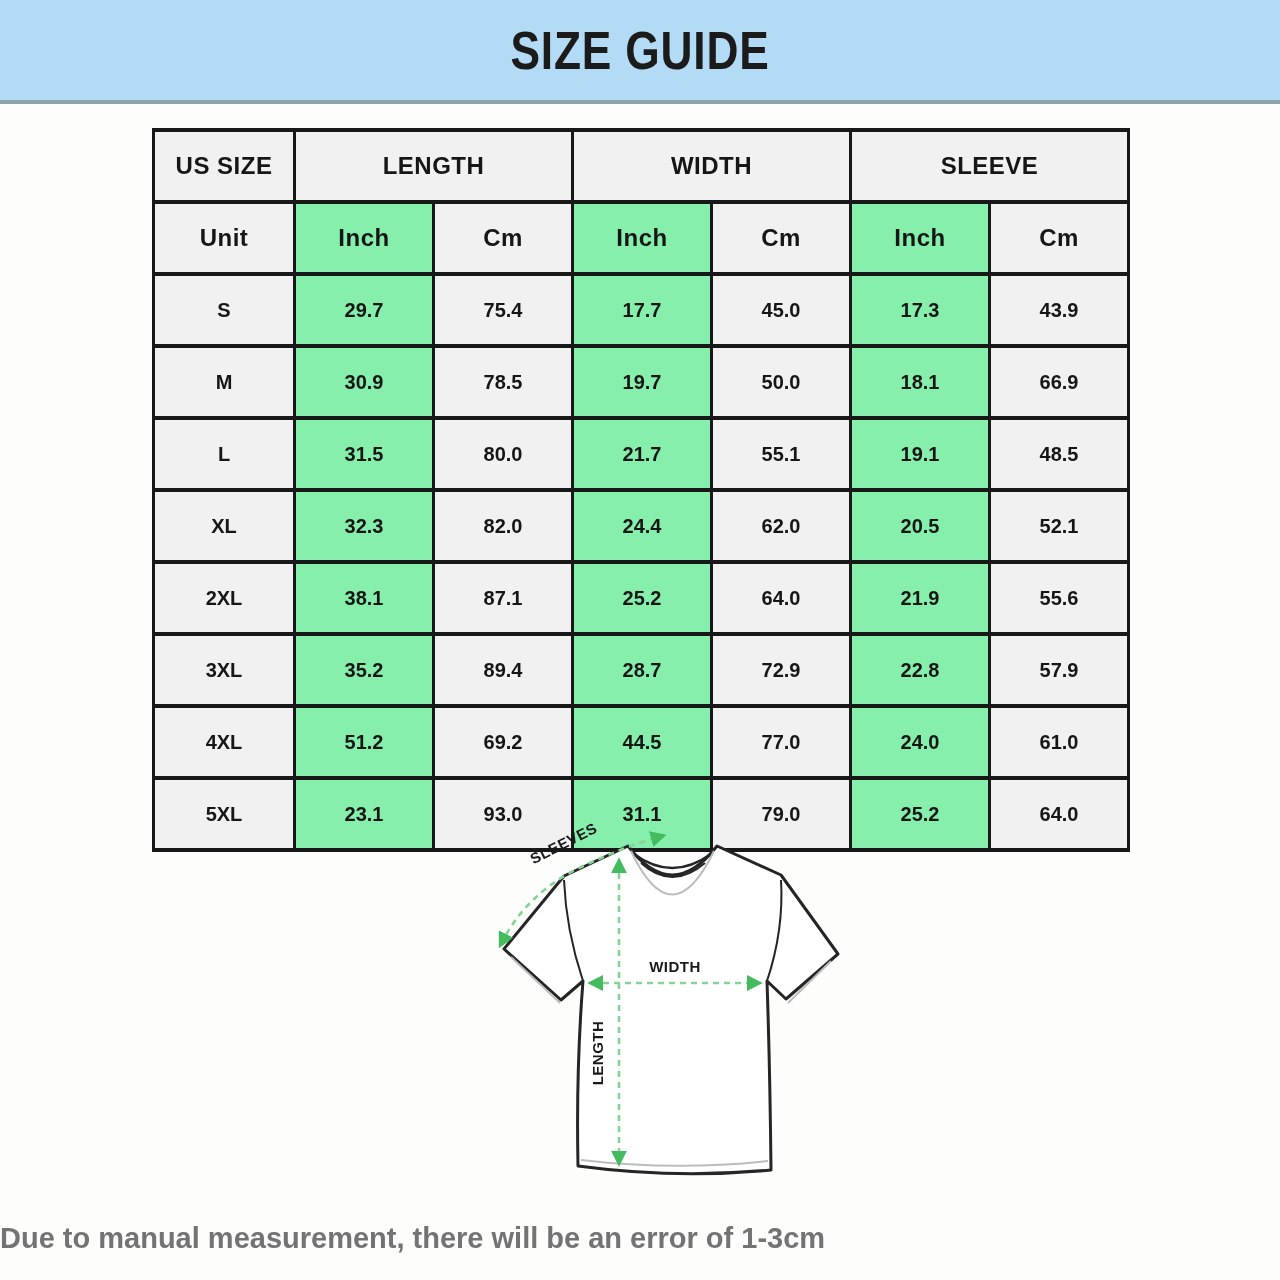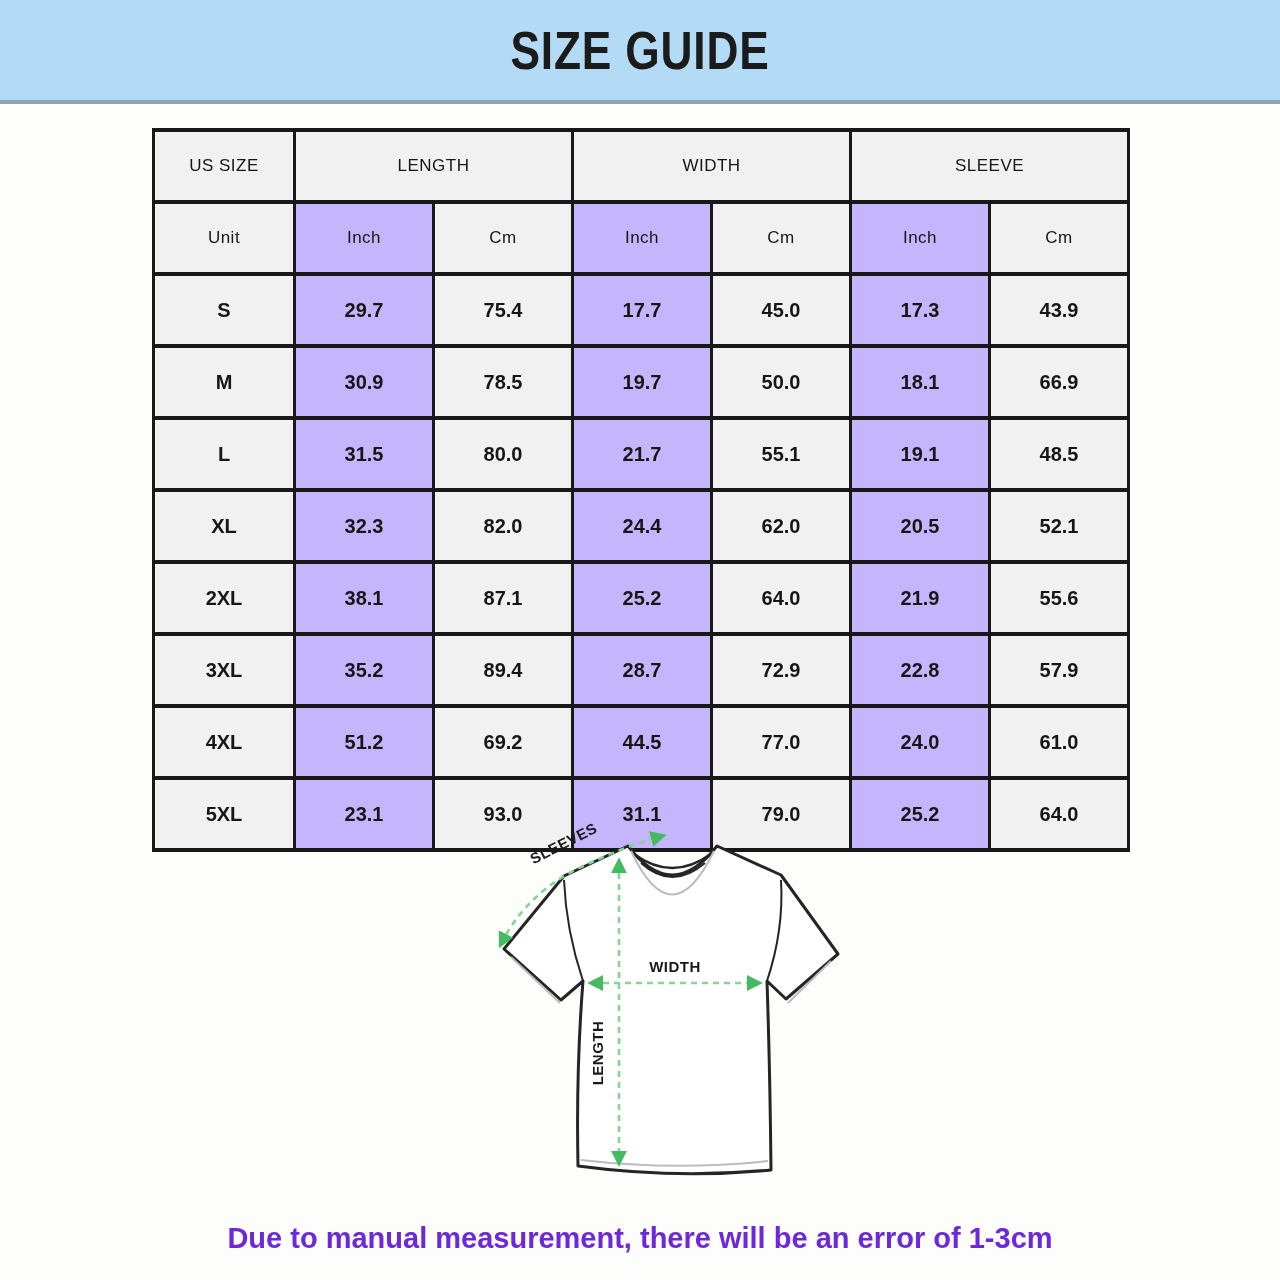--- a/index.html
+++ b/index.html
@@ -24,32 +24,32 @@
   .size-table{
     position:absolute;left:152px;top:128px;width:975px;height:655px;
     border-collapse:collapse;table-layout:fixed;
   }
   .size-table th,.size-table td{
     border:3px solid #181818;border-top-width:4px;border-bottom-width:4px;
     text-align:center;vertical-align:middle;padding:0;
   }
   .size-table tr{height:72px;}
   .g{background:#f1f1f1;}
-  .w{background:#c4b5fd;}
-  .hdr{font-size:17px;font-weight:400;letter-spacing:.5px;}
+  .w{background:#86efac;}
+  .hdr{font-size:24px;font-weight:700;letter-spacing:.5px;}
   .sz{font-size:20px;font-weight:700;}
   .val{font-size:20px;font-weight:600;}
 
   
   .shirt-wrap{position:absolute;left:450px;top:808px;width:440px;height:432px;}
 
   
   .footnote{
-    position:absolute;left:0;top:1222px;width:1280px;text-align:center;
-    font-size:29px;font-weight:700;color:#6d28d9;
+    position:absolute;left:0;top:1222px;width:1280px;
+    font-size:29px;font-weight:700;color:#737373;
   }
 </style>
 </head>
 <body>
 
 <div class="page">
 
   <div class="banner">
     <h1>SIZE GUIDE</h1>
   </div>

